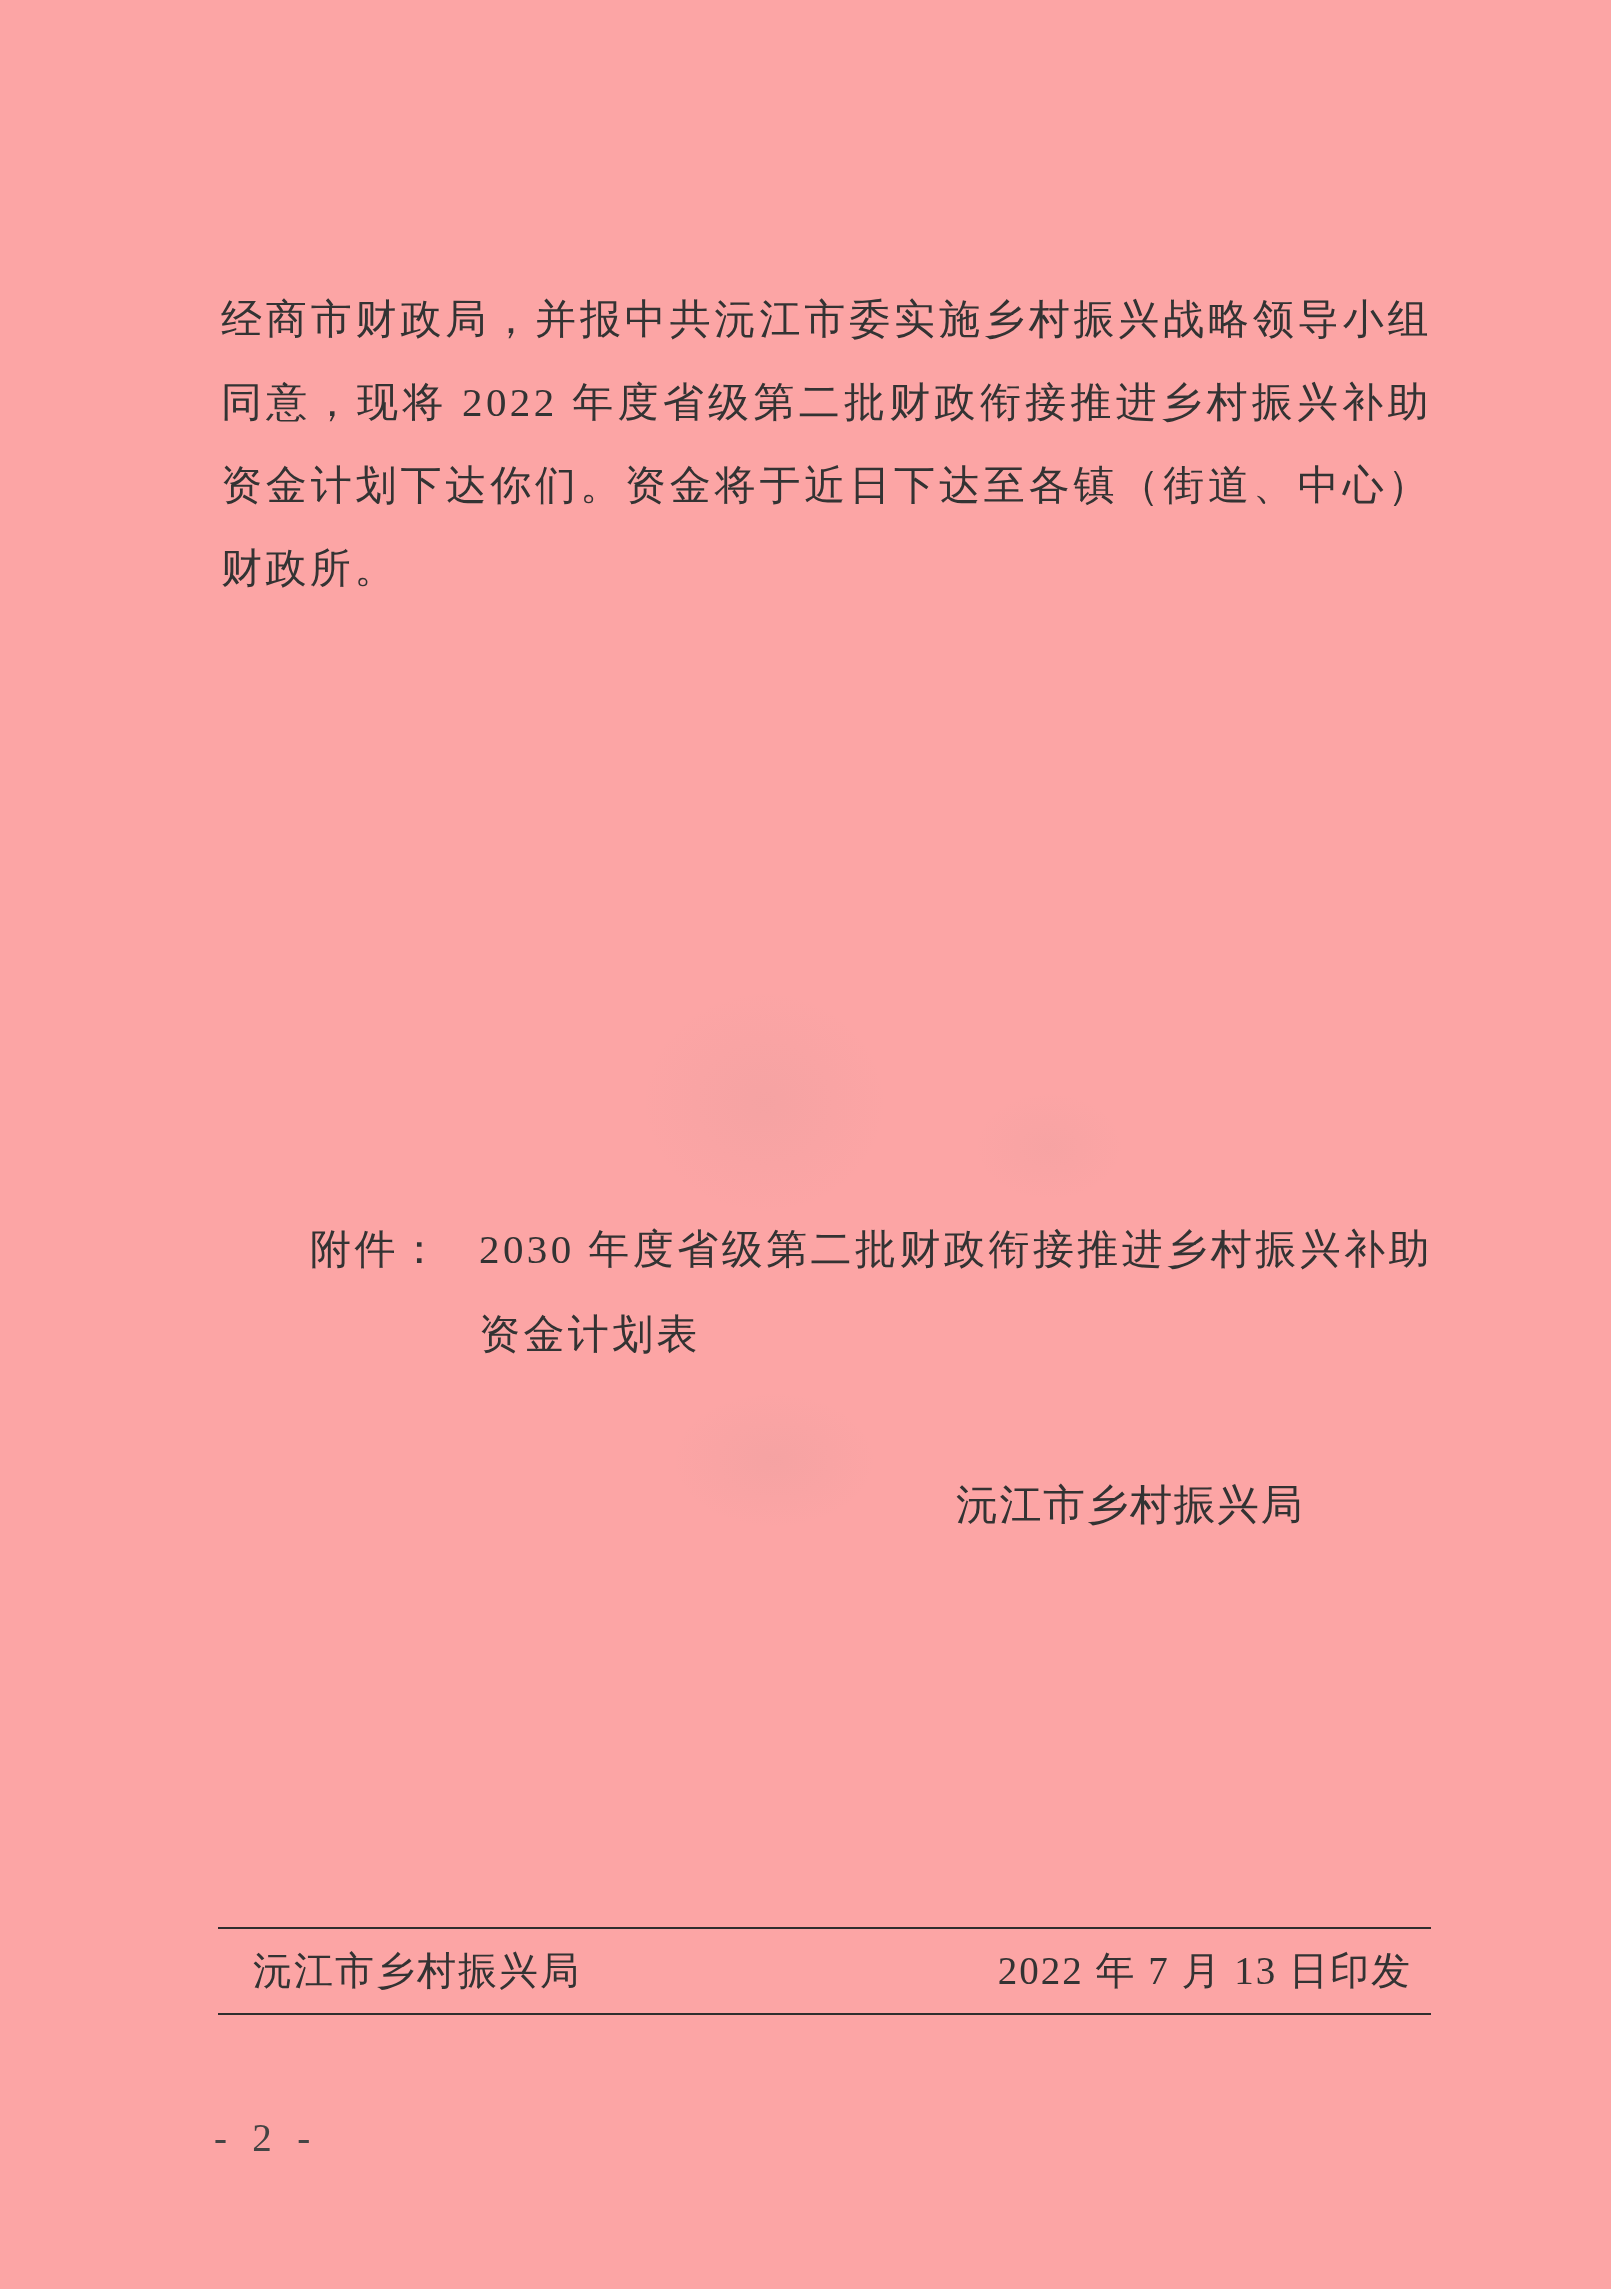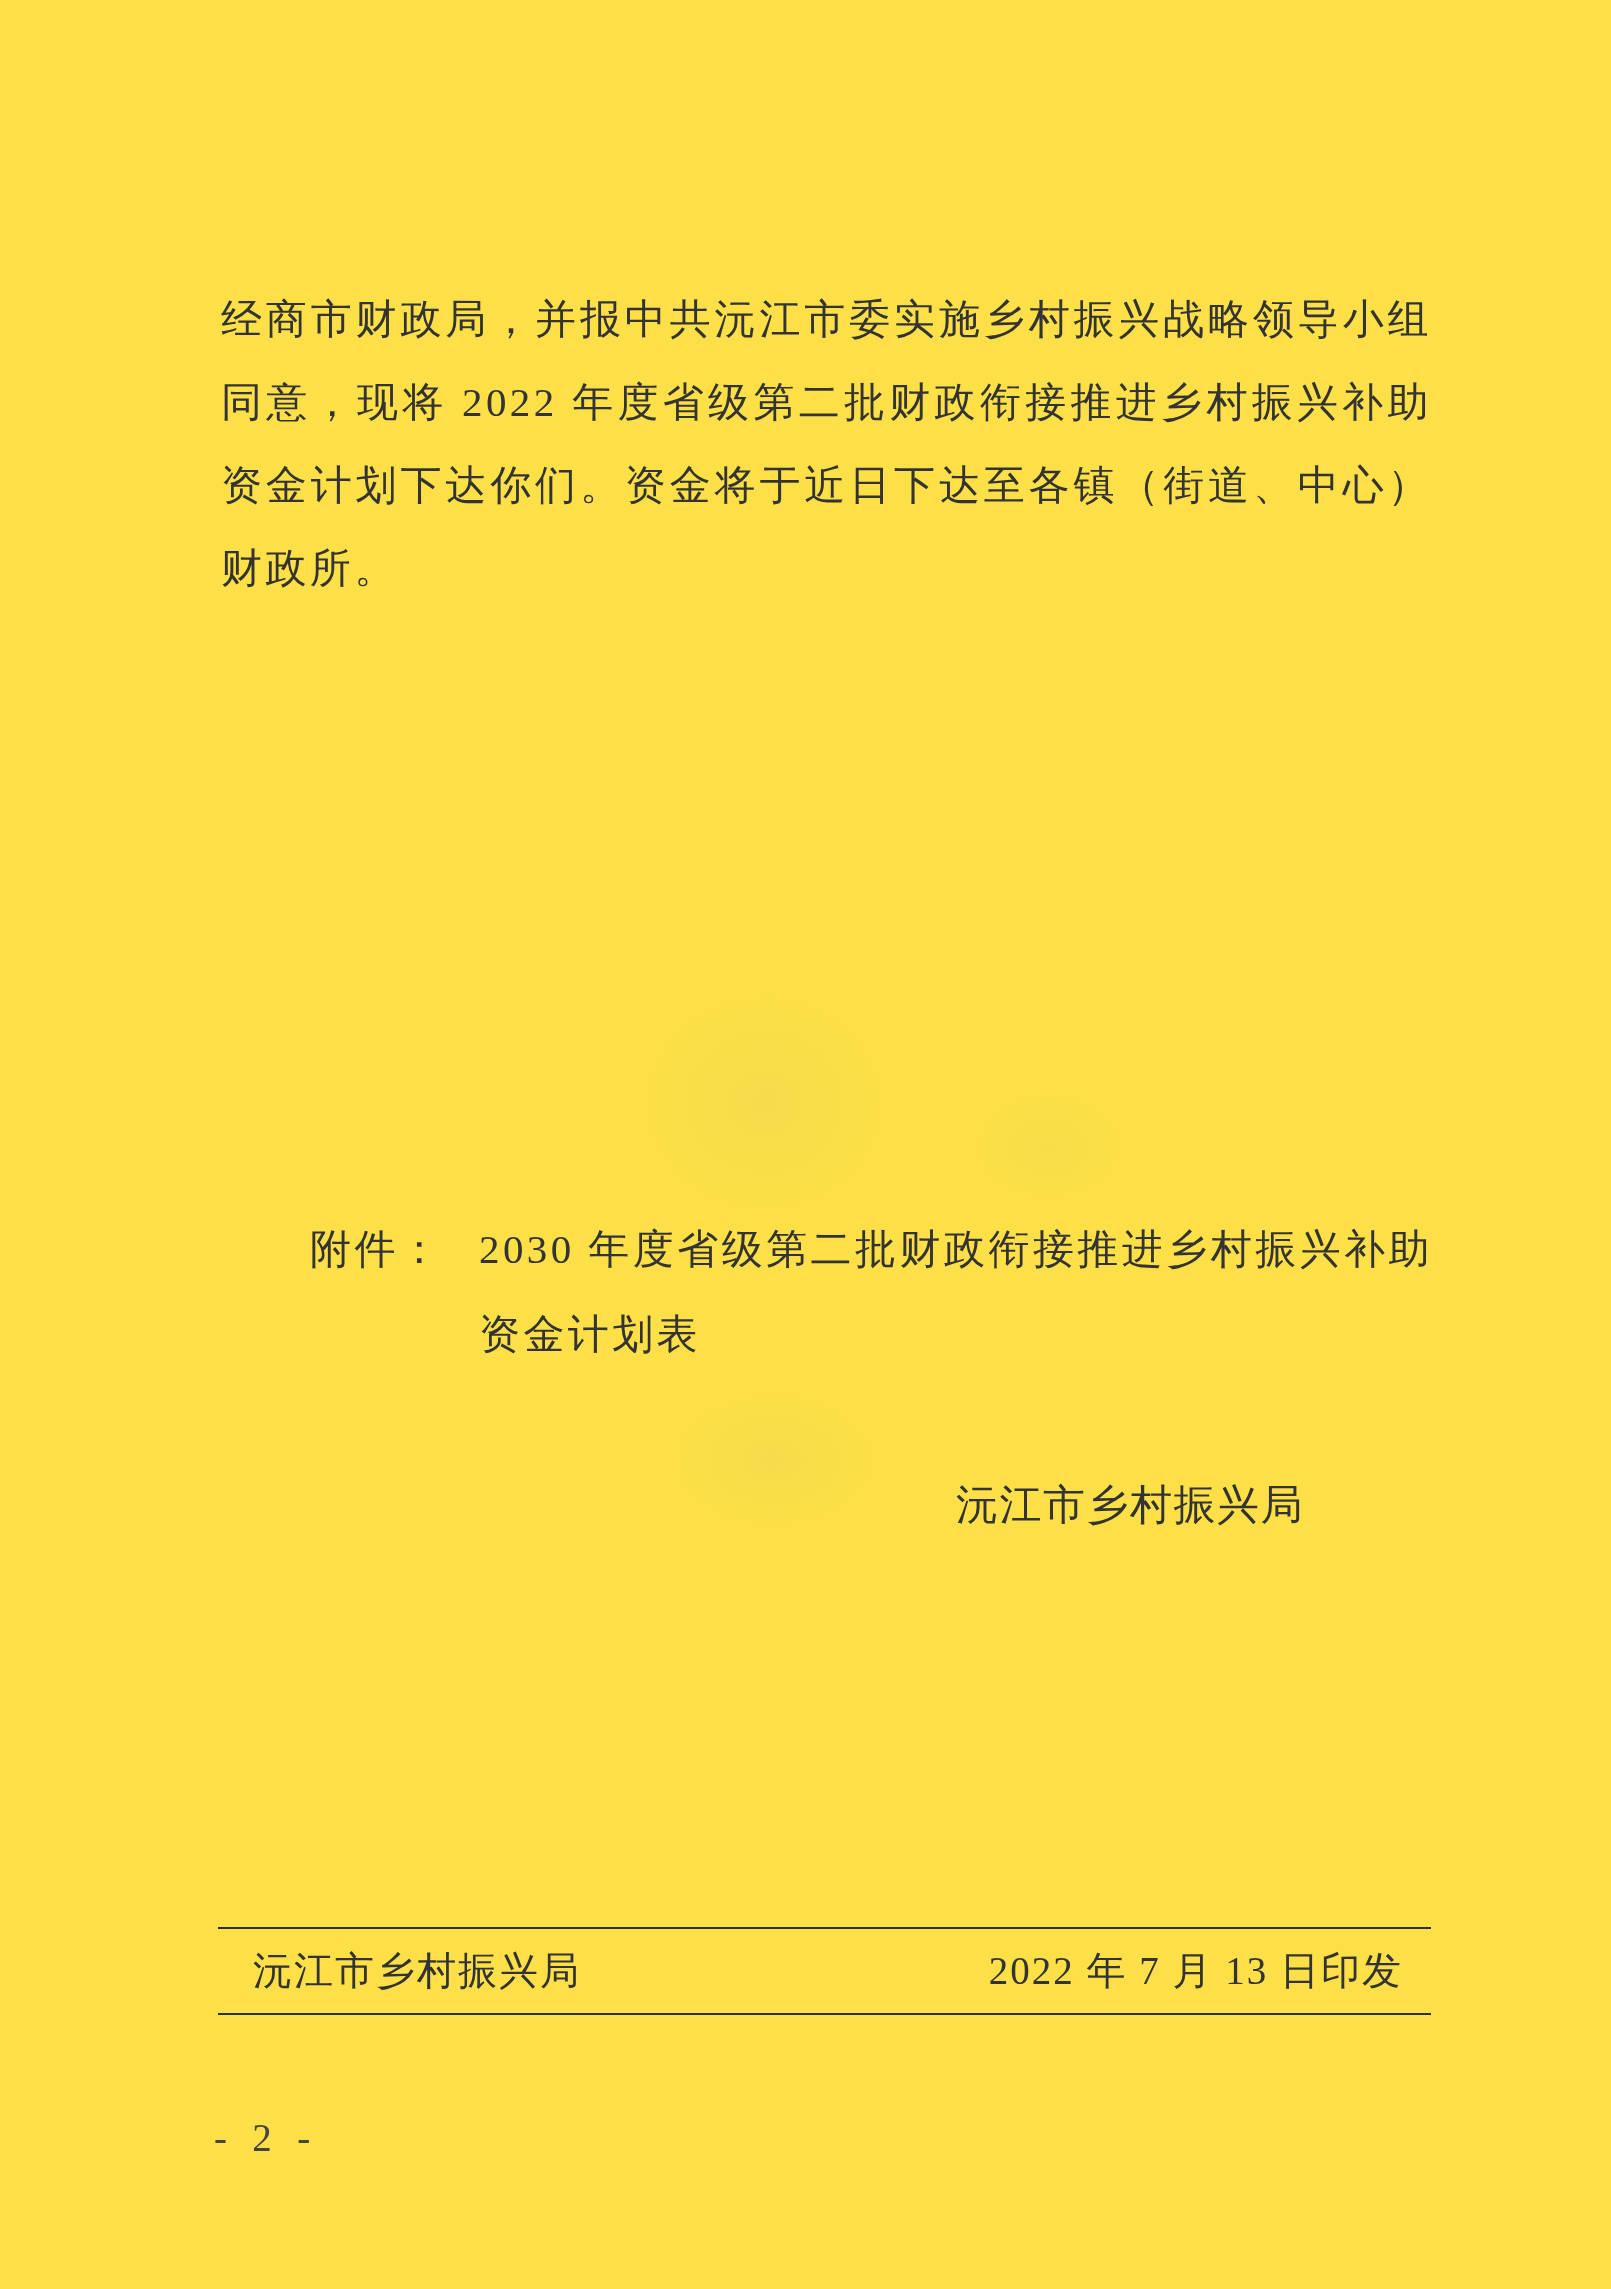--- a/index.html
+++ b/index.html
@@ -1,19 +1,19 @@
 <!DOCTYPE html>
 <html><head>
 <meta charset="utf-8">
 <style>
   html,body{margin:0;padding:0;}
   .page{
     position:relative;
     width:1611px;height:2290px;
-    background:#fde047;
+    background:#fca5a5;
     font-family:"Liberation Serif","DejaVu Serif",serif;
     color:#333333;
     overflow:hidden;
   }
   
   .smudge{position:absolute;pointer-events:none;border-radius:50%;}
   .smudge.s1{left:588px;top:941px;width:353px;height:323px;
     background:radial-gradient(closest-side,rgba(120,120,120,0.05),rgba(120,120,120,0) 70%);}
   .smudge.s2{left:627px;top:1362px;width:294px;height:196px;
     background:radial-gradient(closest-side,rgba(120,120,120,0.05),rgba(120,120,120,0) 70%);}
@@ -42,21 +42,21 @@
     white-space:nowrap;
   }
 
   .footer{
     position:absolute;left:218px;top:1927px;width:1213px;height:84px;
     border-top:2.9px solid #2e2e2e;border-bottom:2.9px solid #2e2e2e;
     display:flex;align-items:center;justify-content:space-between;
     font-size:39px;letter-spacing:2px;box-sizing:content-box;
   }
   .footer .issuer{margin-left:35px;}
-  .footer .printinfo{margin-right:28px;}
+  .footer .printinfo{margin-right:19px;}
 
   .page-num{
     position:absolute;left:214px;top:2115px;
     font-size:39px;letter-spacing:7.8px;color:#444444;
   }
 </style>
 </head>
 <body>
 
 <div class="page">

